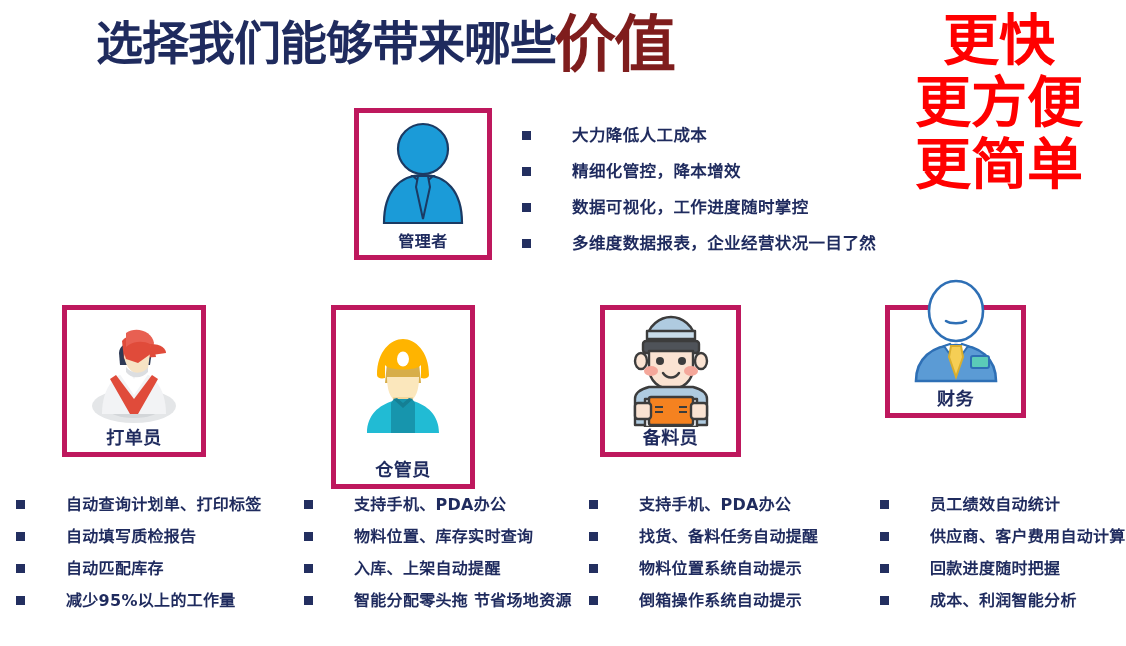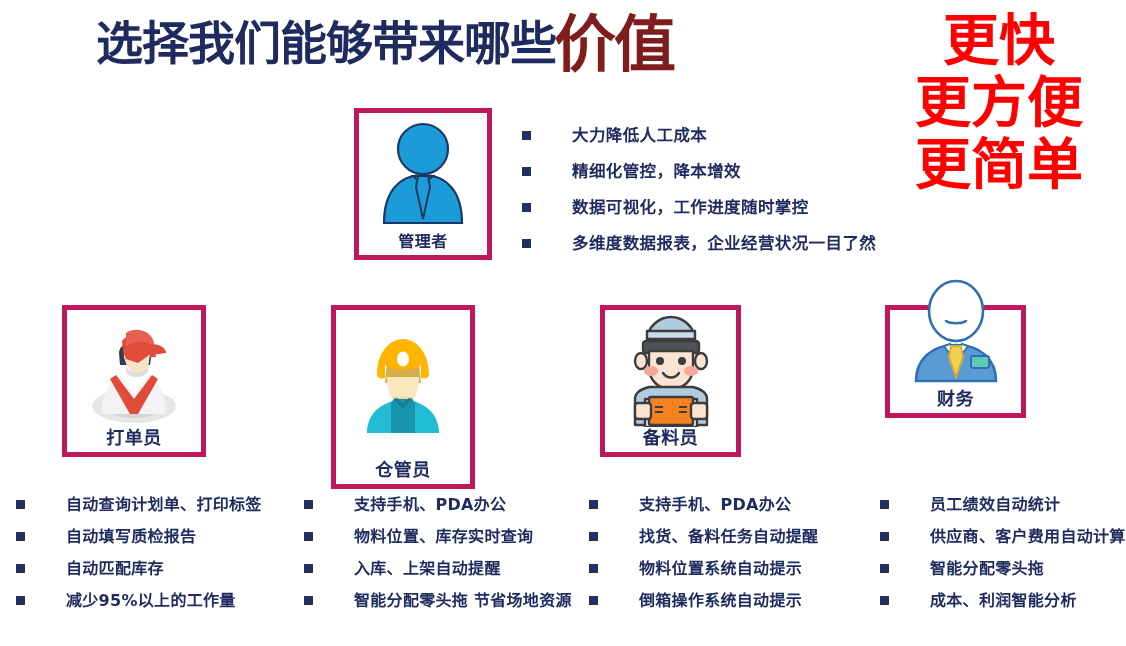--- a/index.html
+++ b/index.html
@@ -331,19 +331,19 @@
   <div class="bullet-row">
     <span class="bullet-marker"></span>
     <span>员工绩效自动统计</span>
   </div>
   <div class="bullet-row">
     <span class="bullet-marker"></span>
     <span>供应商、客户费用自动计算</span>
   </div>
   <div class="bullet-row">
     <span class="bullet-marker"></span>
-    <span>智能分配零头拖</span>
+    <span>回款进度随时把握</span>
   </div>
   <div class="bullet-row">
     <span class="bullet-marker"></span>
     <span>成本、利润智能分析</span>
   </div>
 </div>
 
 </body></html>

